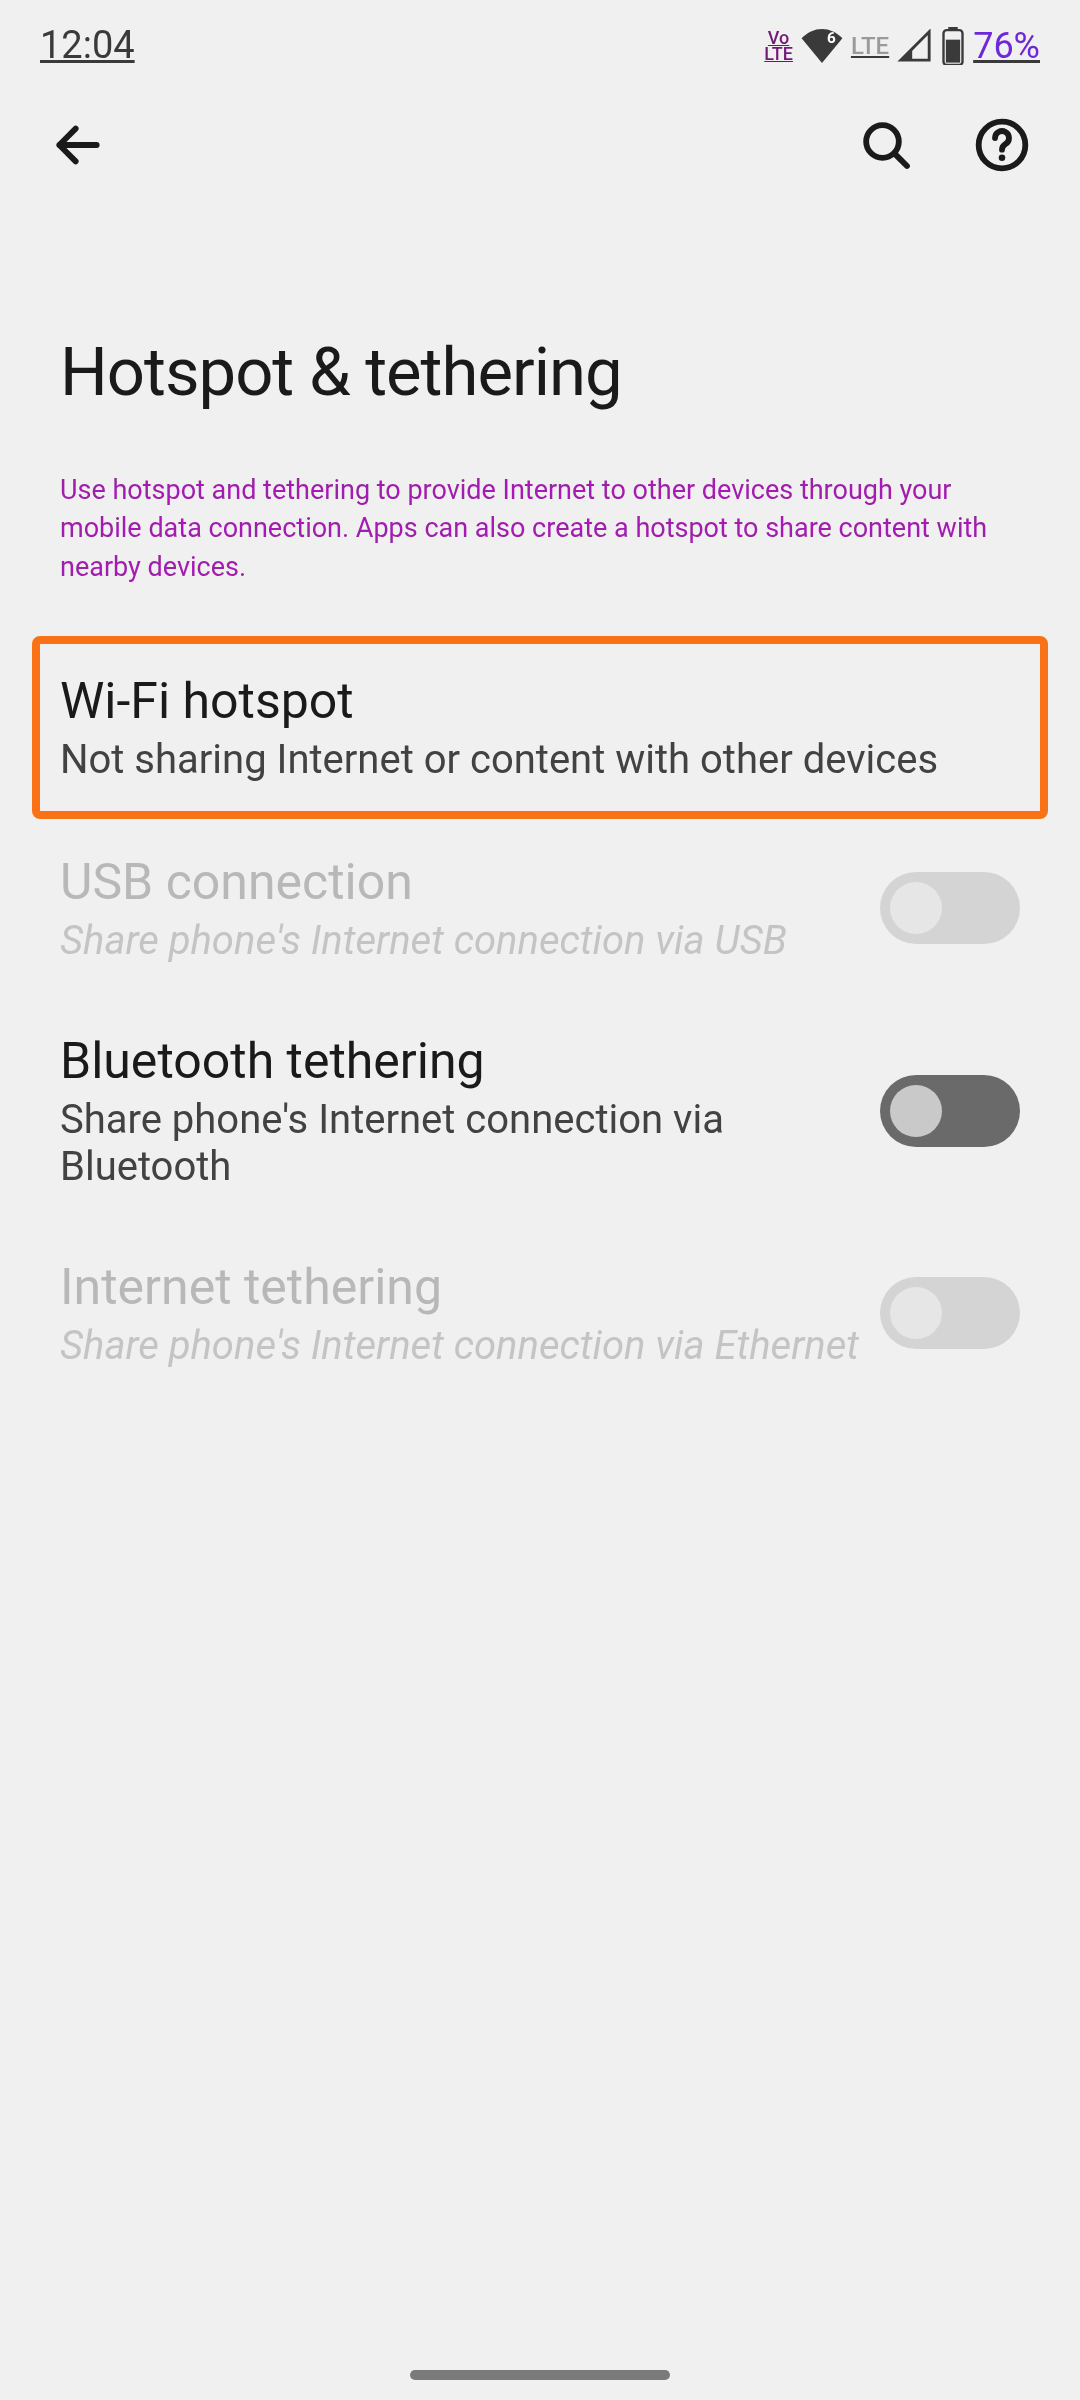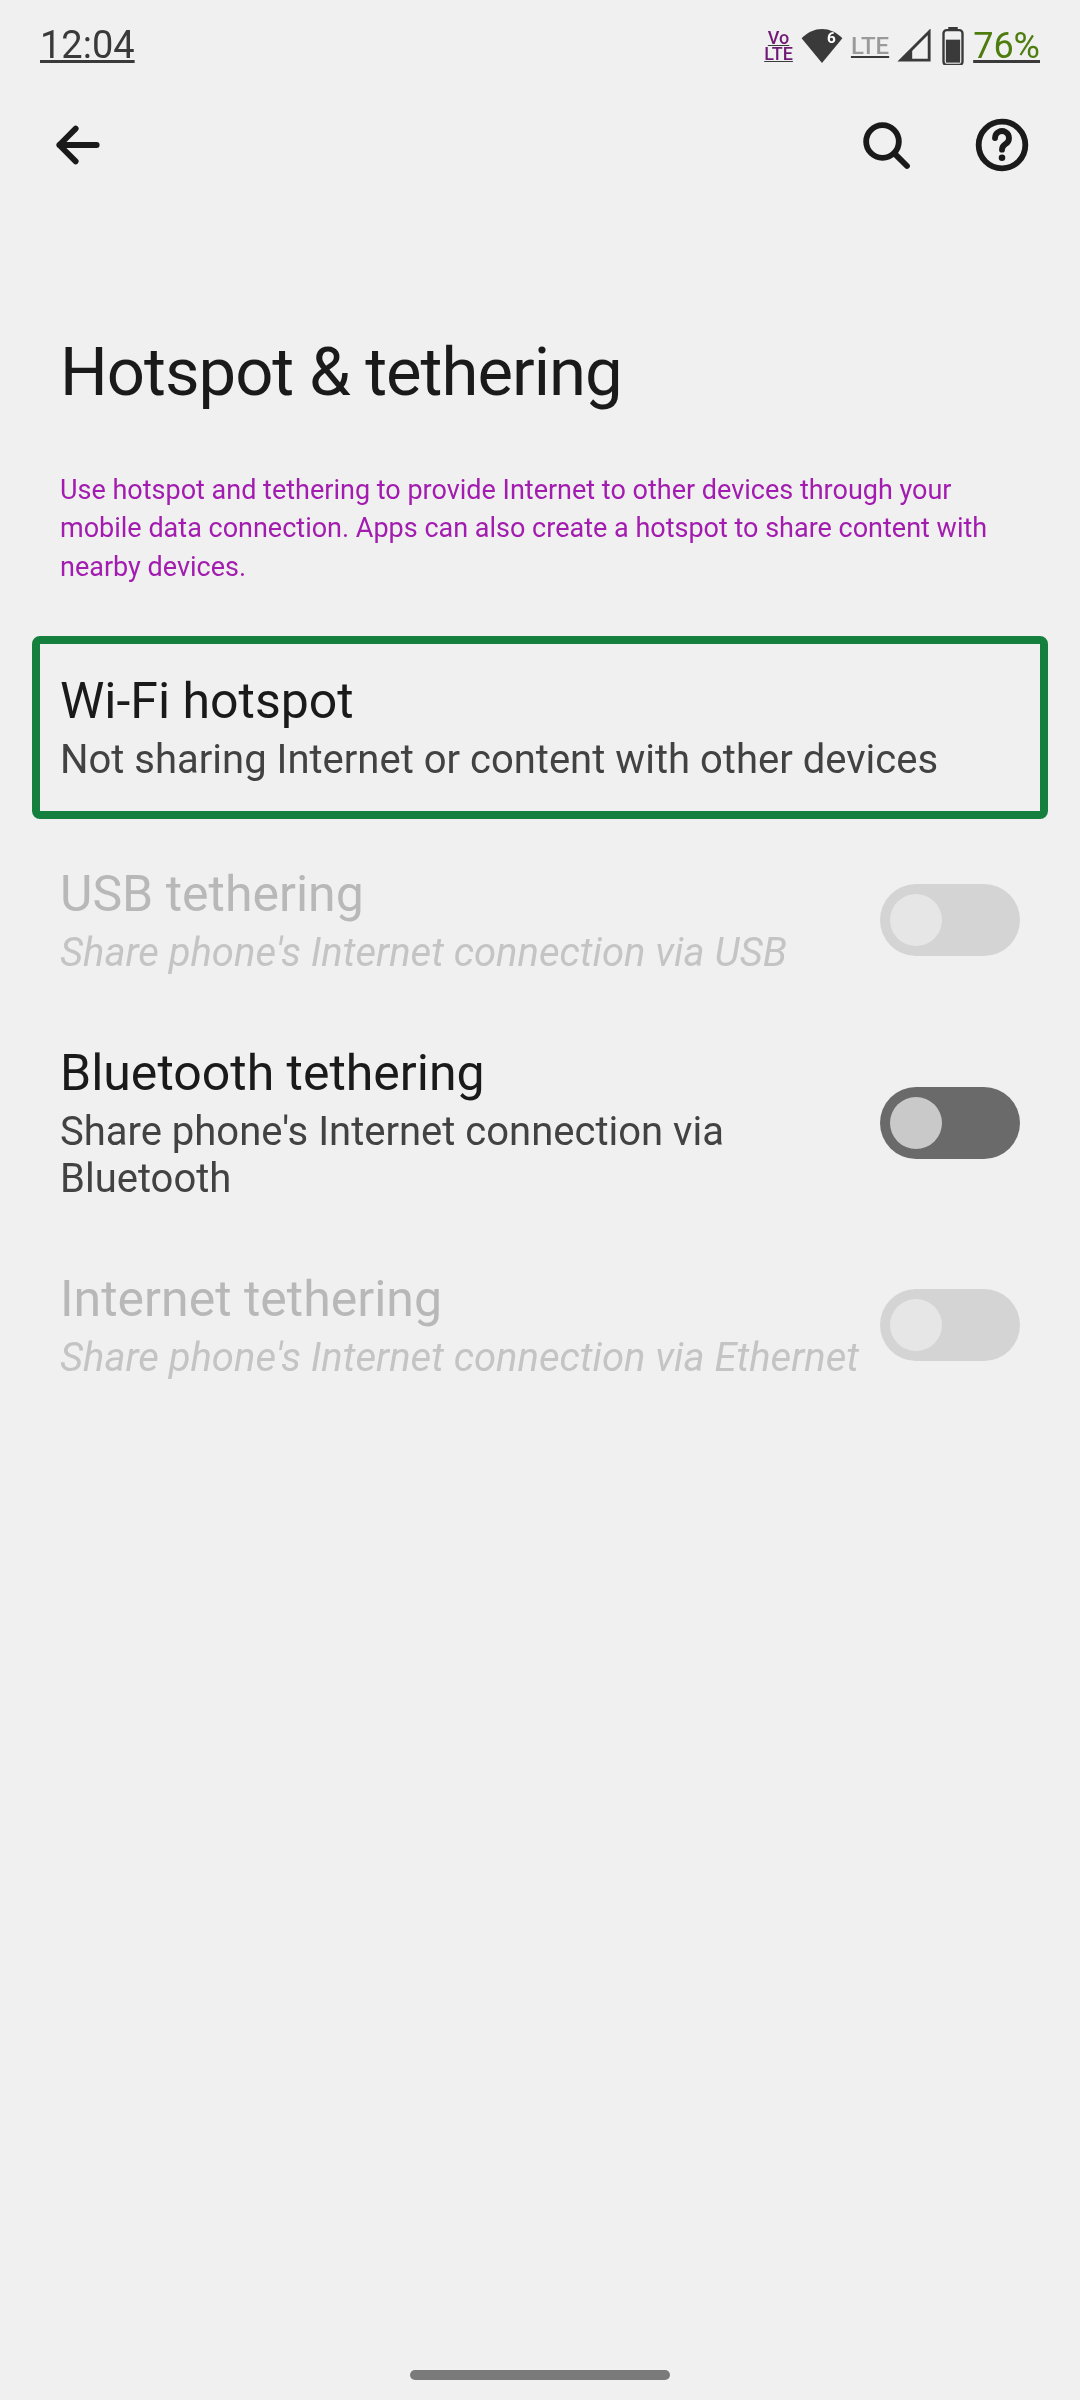--- a/index.html
+++ b/index.html
@@ -74,24 +74,24 @@
       padding: 0 32px;
     }
     .setting-item {
       display: flex;
       justify-content: space-between;
       align-items: center;
       padding: 34px 28px;
       border-radius: 8px;
     }
     .setting-item.highlighted {
-      border: 8px solid #15803d;
+      border: 8px solid #f97316;
       border-radius: 8px;
       padding: 28px 20px;
-      margin-bottom: 12px;
+      margin-bottom: 0;
     }
     .setting-text {
       flex: 1;
     }
     .setting-title {
       font-size: 50px;
       font-weight: 400;
       color: #1a1a1a;
       margin-bottom: 6px;
     }
@@ -154,21 +154,21 @@
     .lte-icon {
       font-size: 24px;
       color: #9a9a9a;
       font-weight: 500;
     }
     .wifi-icon svg, .signal-icon svg, .battery-icon svg {
       display: block;
     }
     .battery-text {
       font-size: 36px;
-      color: #4d7c0f;
+      color: #6d28d9;
     }
   </style>
 </head>
 <body>
 
 <div class="status-bar">
   <span>12:04</span>
   <div class="status-right">
     <div class="status-icons">
       <div class="volte-icon" style="white-space:pre-line;">Vo
@@ -231,21 +231,21 @@
 
   <div class="setting-item highlighted">
     <div class="setting-text">
       <div class="setting-title">Wi-Fi hotspot</div>
       <div class="setting-subtitle">Not sharing Internet or content with other devices</div>
     </div>
   </div>
 
   <div class="setting-item disabled">
     <div class="setting-text">
-      <div class="setting-title">USB tethering</div>
+      <div class="setting-title">USB connection</div>
       <div class="setting-subtitle">Share phone's Internet connection via USB</div>
     </div>
     <div class="toggle off-disabled">
       <div class="toggle-knob"></div>
     </div>
   </div>
 
   <div class="setting-item">
     <div class="setting-text">
       <div class="setting-title">Bluetooth tethering</div>

